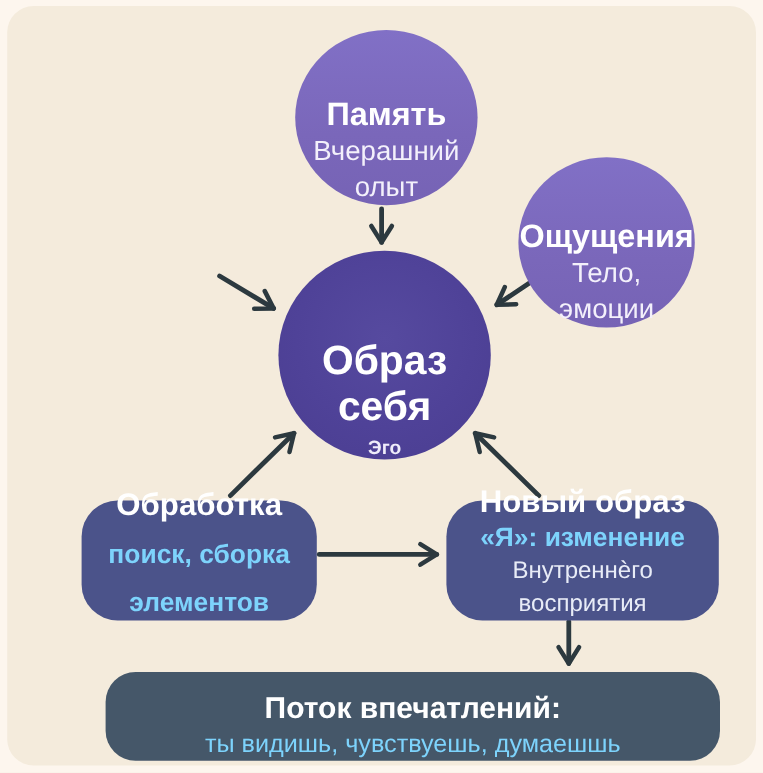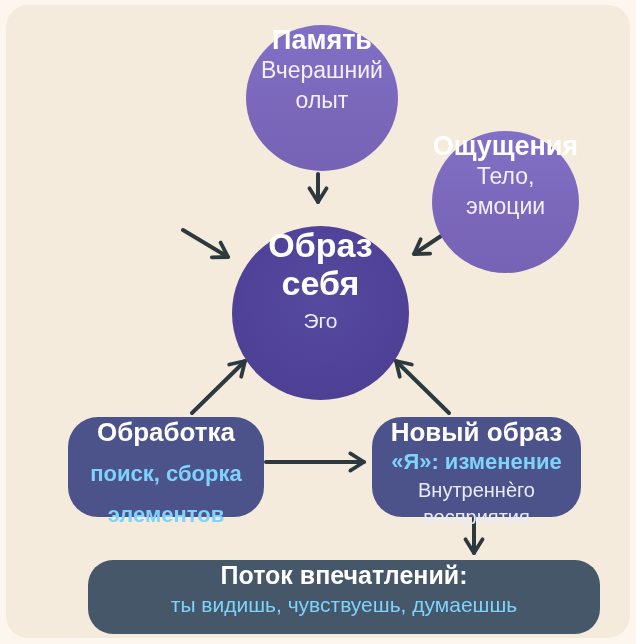--- a/index.html
+++ b/index.html
@@ -9,45 +9,45 @@
     font-family:"Liberation Sans","DejaVu Sans",sans-serif;
     overflow:hidden;position:relative;
   }
   .canvas{
     position:absolute;left:6px;top:5px;width:624px;height:633px;
     background:#f4ebdc;border-radius:22px;
   }
   .stage{position:absolute;left:0;top:0;width:636px;height:644px;}
   .node{
     position:absolute;display:flex;flex-direction:column;
-    align-items:center;justify-content:flex-start;
+    align-items:center;justify-content:flex-end;
     text-align:center;color:#ffffff;
   }
   .ellipse{border-radius:50%;background:linear-gradient(180deg,#8170c6 0%,#7a67ba 60%,#7663b5 100%);}
   .center-ellipse{border-radius:50%;background:radial-gradient(circle at 50% 42%,#564a9f 0%,#4f4298 55%,#4a3d90 100%);}
   .roundbox{border-radius:30px;background:#4b538a;}
   .bar{border-radius:25px;background:#455769;}
 
   .t-sat{font-size:27px;font-weight:700;line-height:1.15;}
   .s-sat{font-size:23px;font-weight:400;line-height:1.3;color:#f3f0fb;}
   .t-center{font-size:34px;font-weight:700;line-height:1.12;}
-  .s-center{font-size:21px;font-weight:400;margin-top:7px;color:#efecfa;}
+  .s-center{font-size:16px;font-weight:700;margin-top:7px;color:#efecfa;}
   .t-box{font-size:26px;font-weight:700;line-height:1.2;}
   .s-box{font-size:22px;font-weight:700;line-height:1.3;color:#7dd3fc;}
   .s-box-sm{font-size:20px;font-weight:400;line-height:1.35;color:#e8ecf7;}
   .t-bar{font-size:25px;font-weight:700;line-height:1.25;}
   .s-bar{font-size:21px;font-weight:400;line-height:1.3;color:#7dd3fc;}
 
   
   #node-memory{left:246px;top:25px;width:152px;height:146px;}
   #node-context{left:56px;top:131px;width:150px;height:142px;}
   #node-sensations{left:432px;top:131px;width:147px;height:142px;}
-  #node-self{left:232px;top:226px;width:177px;height:174px;}
+  #node-self{left:232px;top:209px;width:177px;height:174px;}
   #node-processing{left:68px;top:417px;width:196px;height:100px;gap:12px;}
-  #node-newimage{left:372px;top:417px;width:209px;height:100px;}
+  #node-newimage{left:372px;top:417px;width:227px;height:100px;}
   #node-stream{left:64px;top:560px;width:512px;height:74px;margin-left:24px;}
 
   svg.arrows{position:absolute;left:0;top:0;pointer-events:none;}
 </style>
 </head>
 <body>
 
 <div class="canvas"></div>
 
 <div class="stage">

